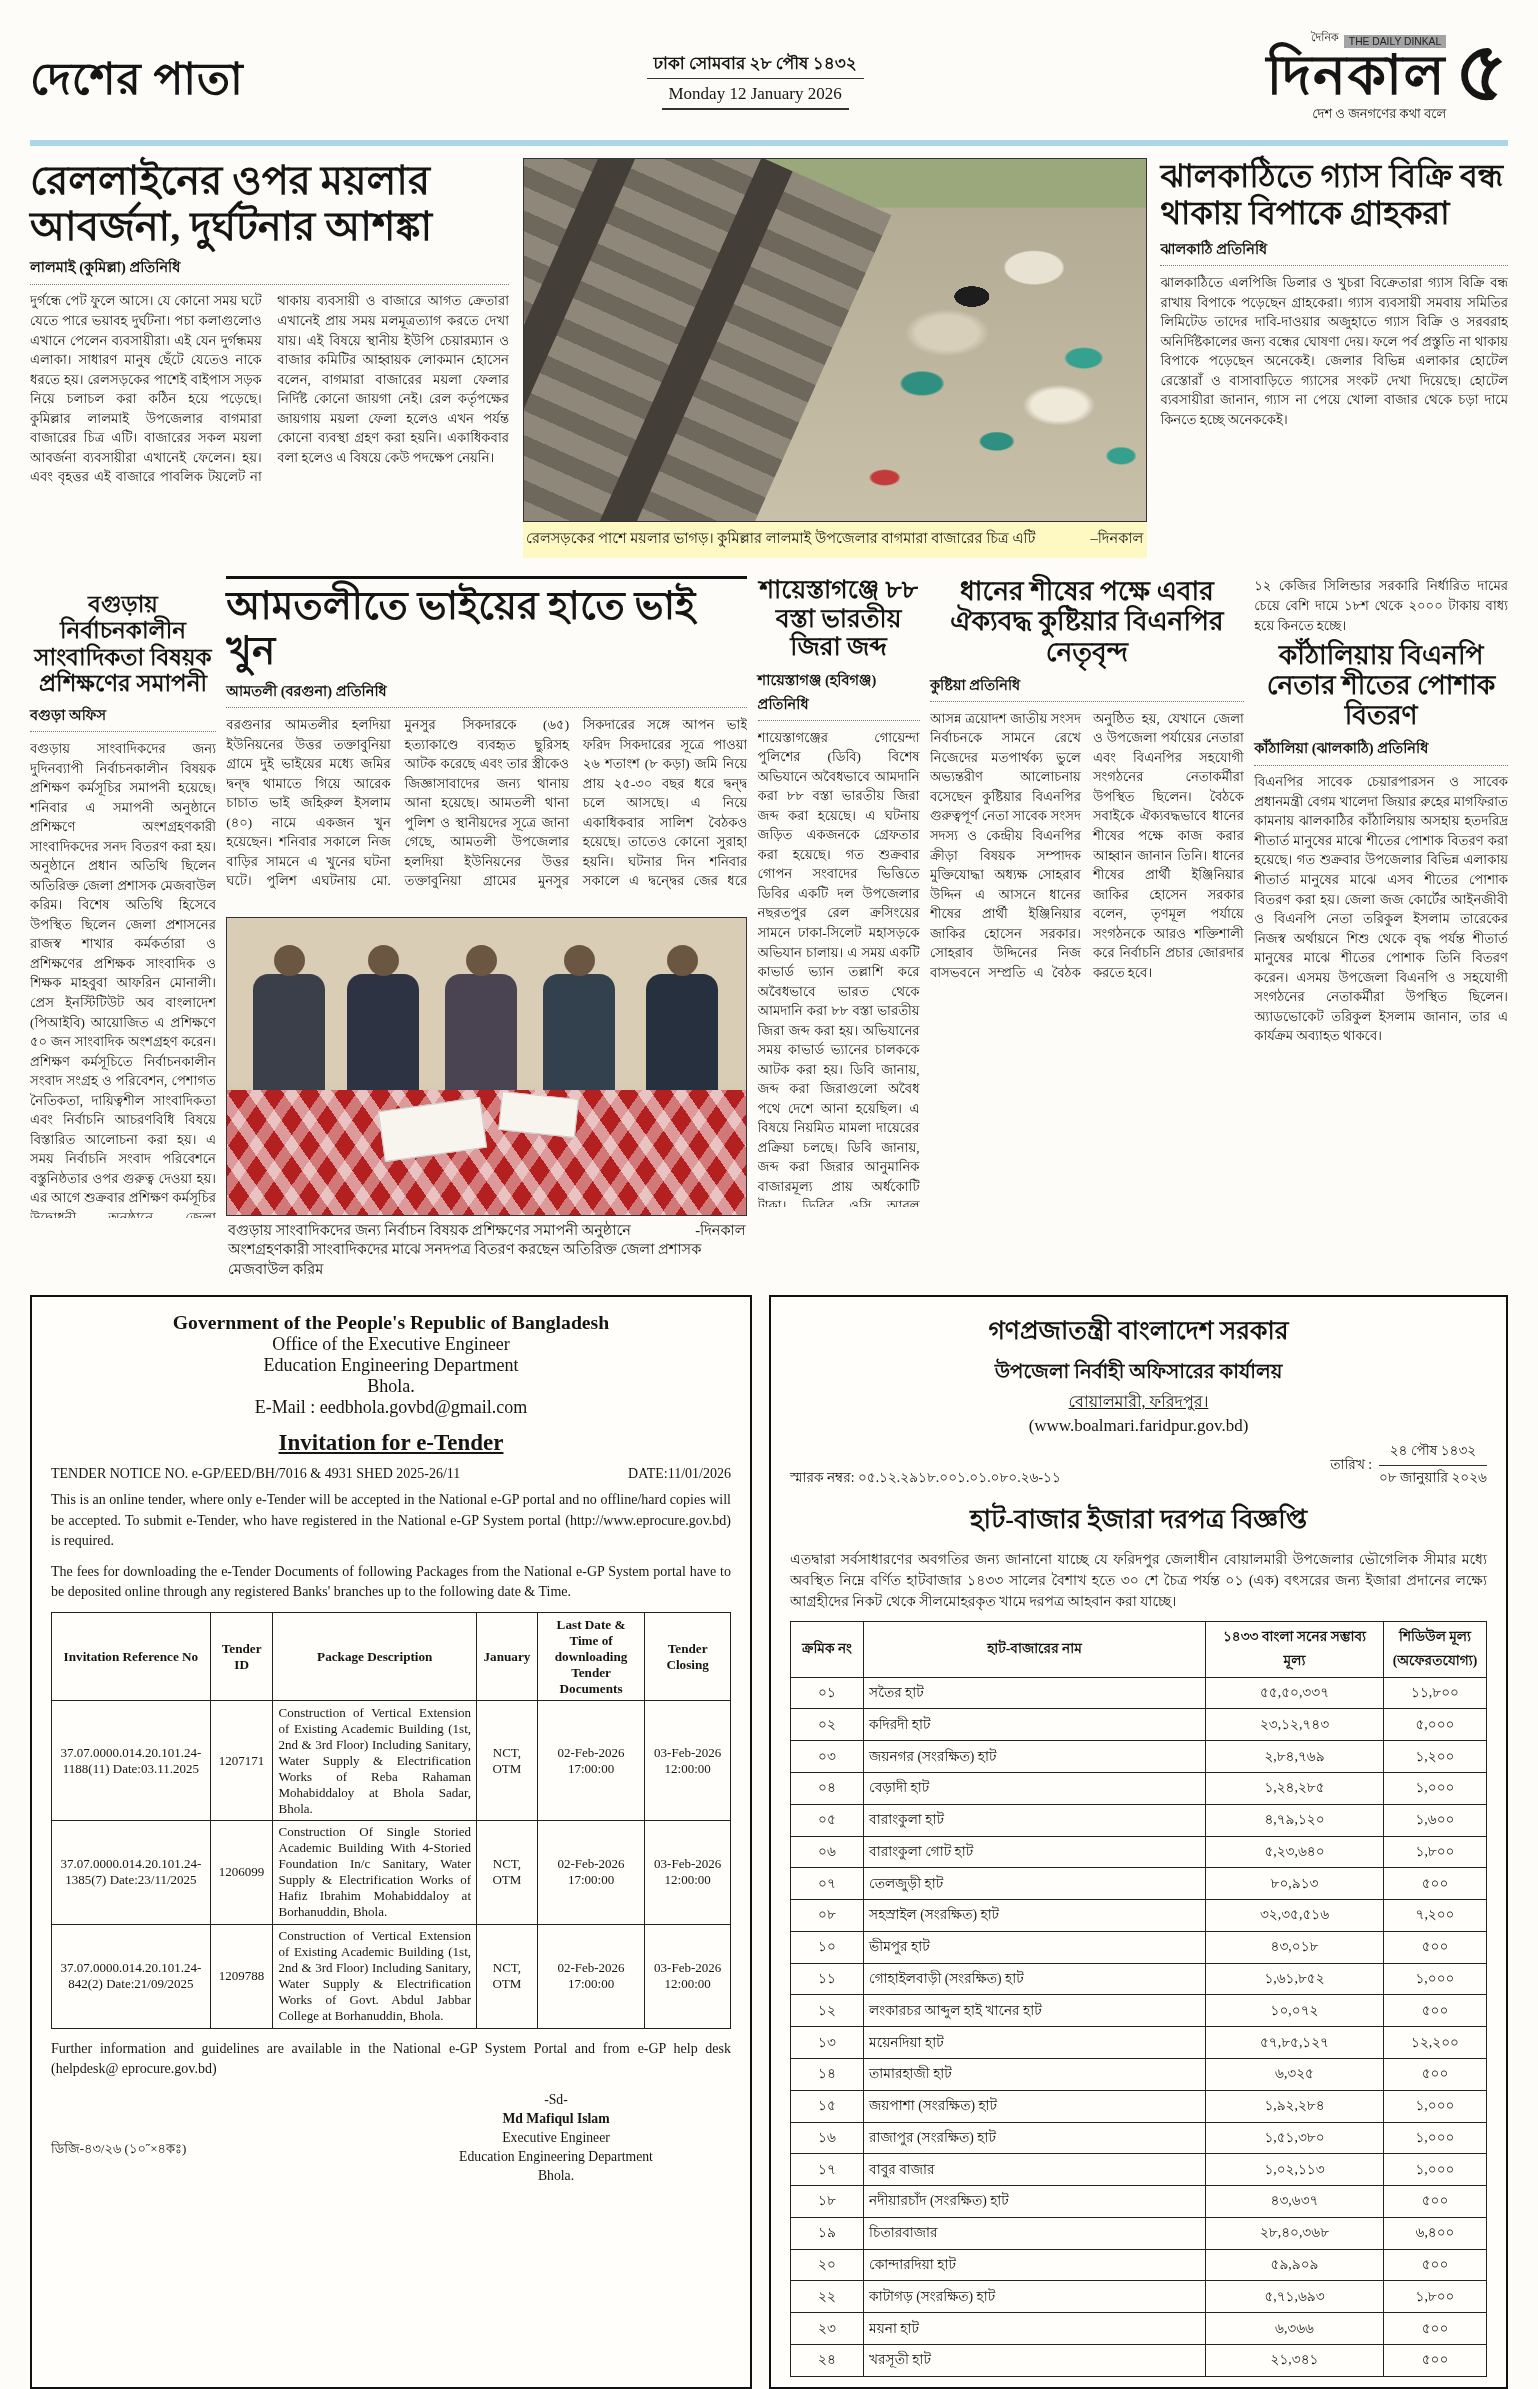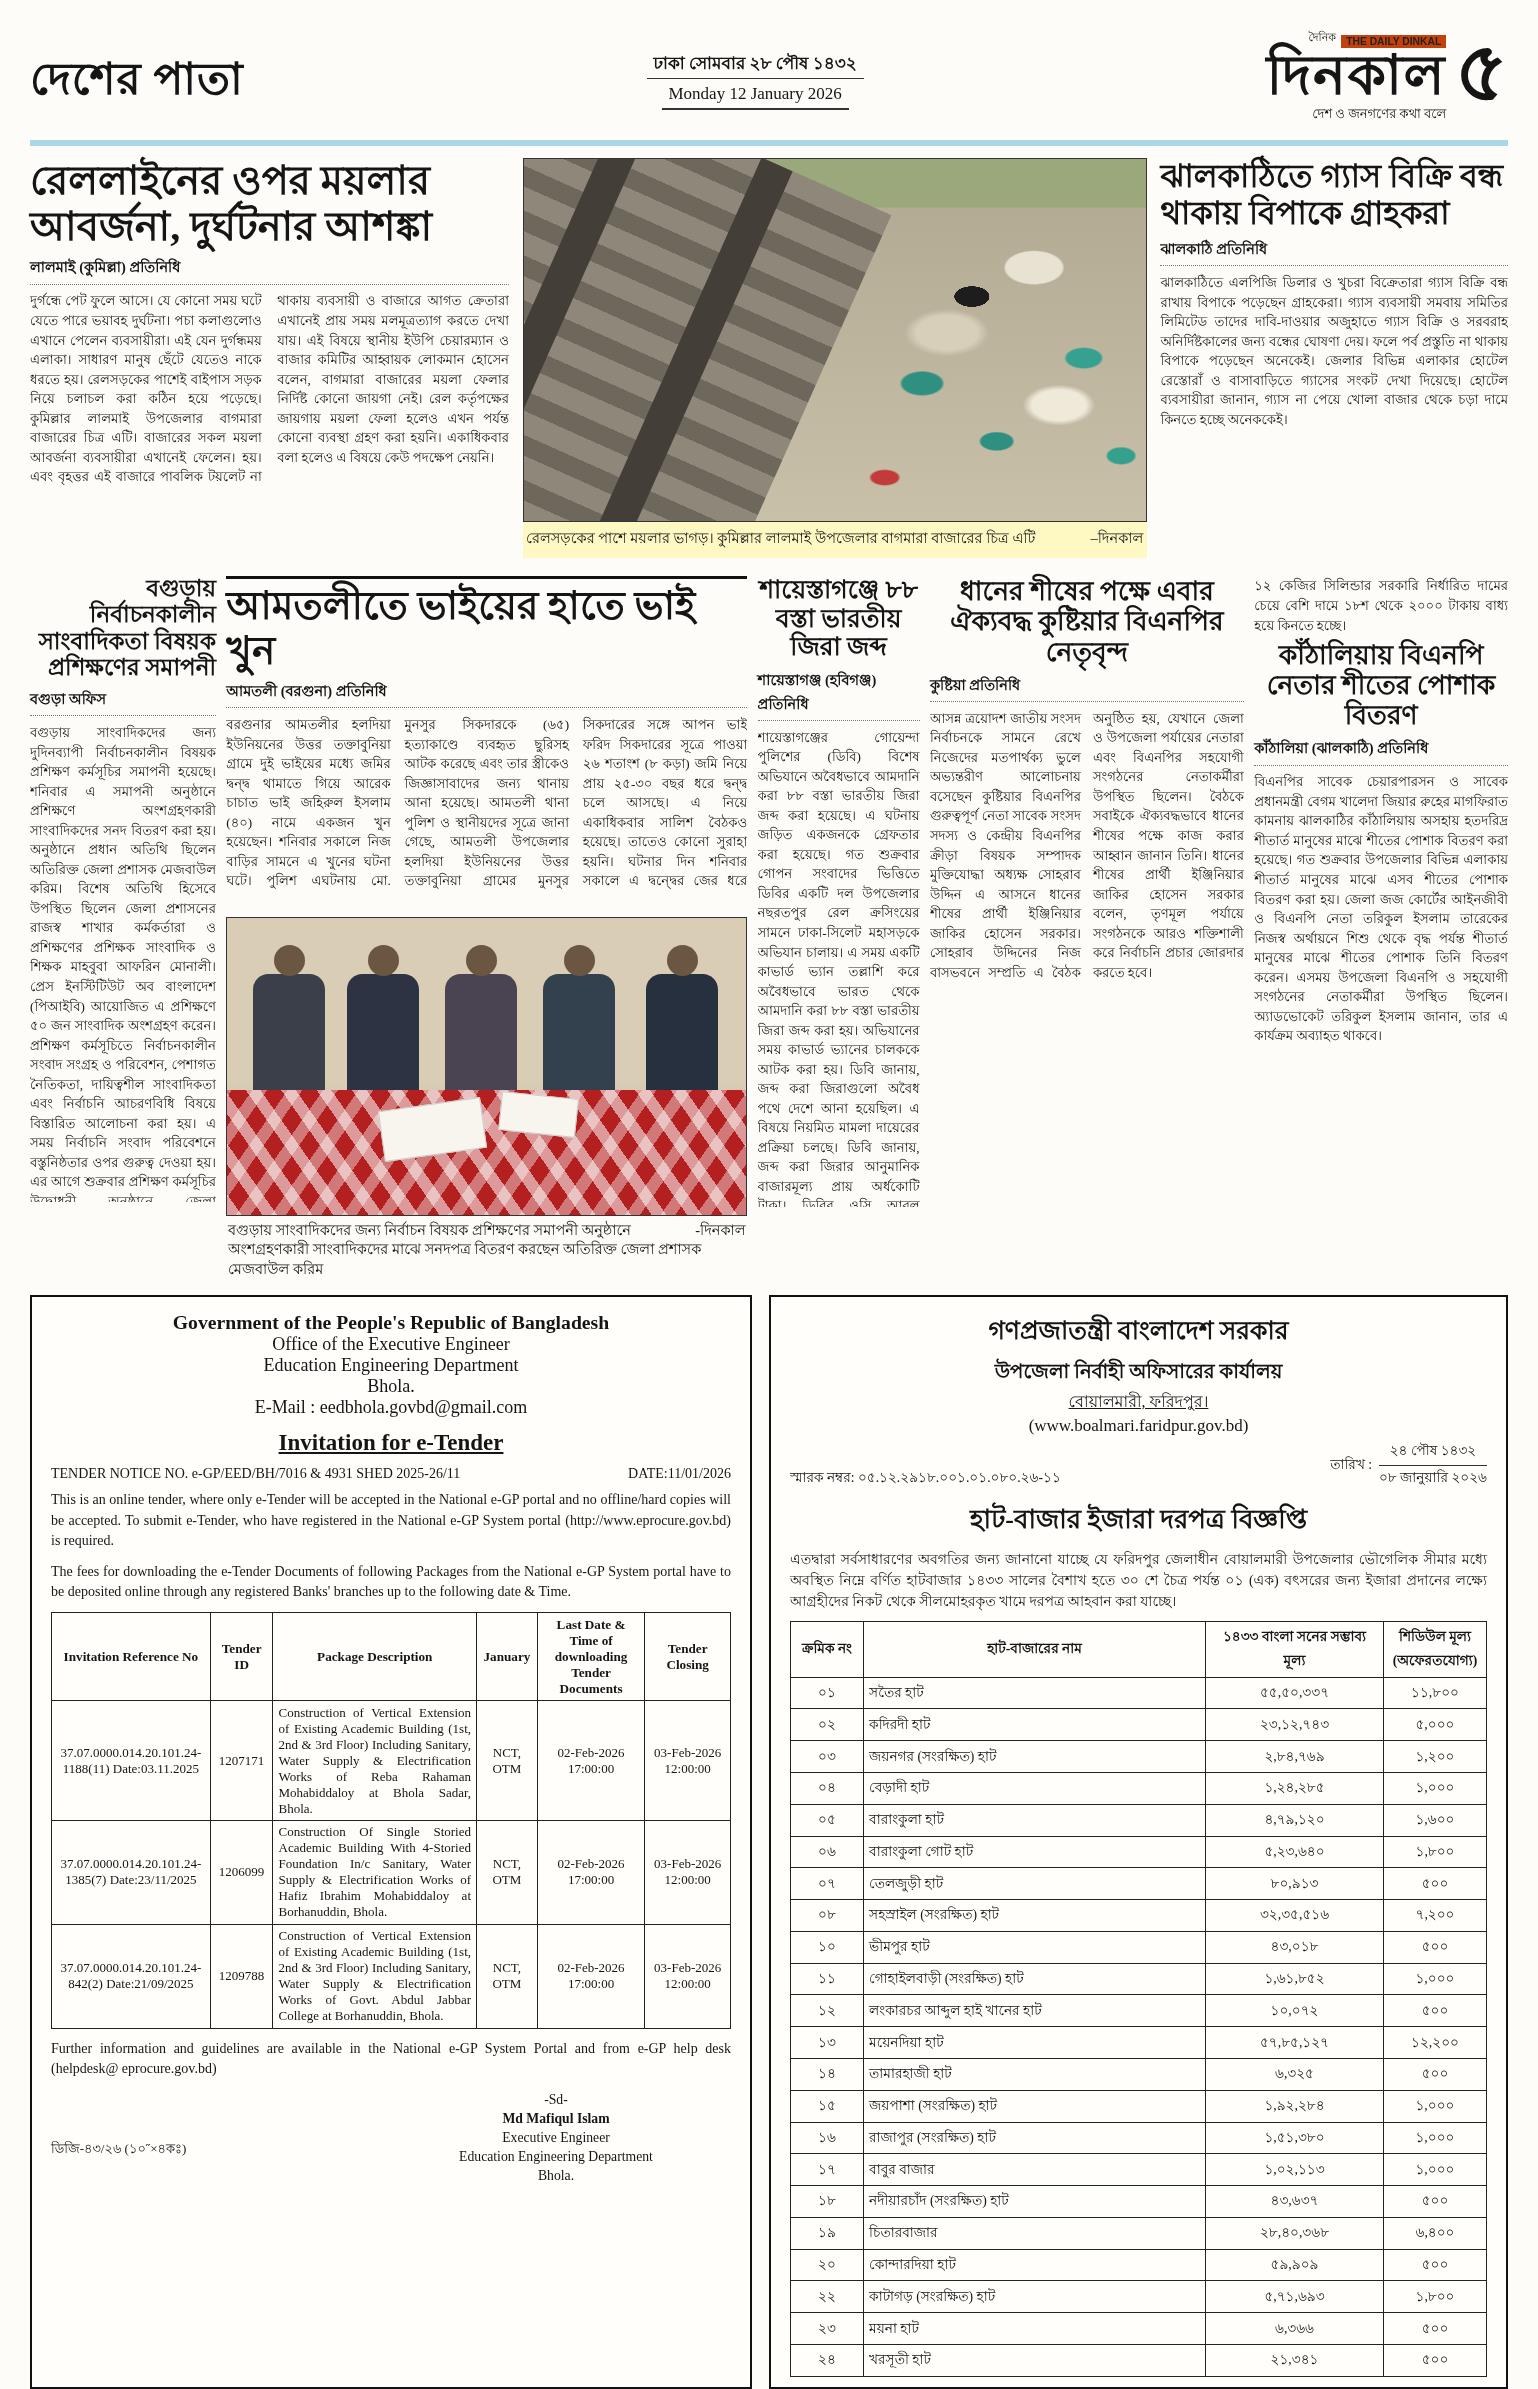--- a/index.html
+++ b/index.html
@@ -11,21 +11,21 @@
   
   .masthead { display:flex; align-items:flex-start; justify-content:space-between; height:109px; }
   .section-title { font-size:44px; font-weight:700; font-family:"Liberation Serif",serif; padding-top:24px; letter-spacing:0.9px; }
   .date-block { text-align:center; margin-top:29px; font-size:17px; line-height:1.5; }
   .date-block .bn { border-bottom:1.7px solid #333; padding:0 6.8px 1.7px; font-weight:700;}
   .date-block .en { border-bottom:2.6px solid #333; padding:0 6.8px 1.7px; display:inline-block; margin-top:1.7px;}
   .logo-wrap { display:flex; align-items:flex-start; gap:8.5px; margin-top:6.8px; }
   .logo-block { text-align:left; }
   .logo-top { display:flex; align-items:flex-end; gap:5.1px; justify-content:flex-end;}
   .logo-prefix { font-size:11px; }
-  .logo-badge { background:#c2410c; color:#222; font-family:"Liberation Sans",sans-serif; font-weight:700; font-size:10.3px; padding:0.9px 5.1px; }
+  .logo-badge { background:#a3a3a3; color:#222; font-family:"Liberation Sans",sans-serif; font-weight:400; font-size:10.3px; padding:0.9px 5.1px; }
   .logo-name { font-size:55px; font-weight:800; line-height:1.0; letter-spacing:1.7px; }
   .logo-tagline { font-size:13px; text-align:right; margin-top:1.7px; }
   .page-number { font-size:82px; font-weight:800; line-height:1; margin-top:3.4px; }
   .top-rule { height:6.8px; background:#a9d7e7; margin:8.5px 0 12px; }
 
   
   .byline { font-size:14.5px; font-weight:700; padding-bottom:3.4px; border-bottom:0.9px dotted #777; margin:6.8px 0 6.8px; }
   .body-text { font-size:13.2px; line-height:1.48; text-align:justify; overflow:hidden; }
   .headline { font-weight:800; line-height:1.14; }
 
@@ -50,21 +50,21 @@
      transform:rotate(24deg);
      background:
        linear-gradient(90deg, transparent 0 22%, #433e38 22% 31%, transparent 31% 62%, #433e38 62% 71%, transparent 71%),
        repeating-linear-gradient(180deg, #8f8779 0 22px, #6e675c 22px 41px); }
   .photo-caption { font-size:14.5px; padding:5.1px 3.4px 6.8px; display:flex; justify-content:space-between; background:#fef9c3; }
   .gas .headline { font-size:32px; }
   .gas .body-text { height:291px; }
 
   
   .sec2 { display:grid; grid-template-columns:186px 521px 162px 314px 1fr; gap:10.3px; margin-top:12px; }
-  .bogura .headline { font-size:23px; text-align:right; }
+  .bogura .headline { font-size:23px; text-align:center;margin-top:16px; }
   .bogura .body-text { height:479px; }
   .amtoli .headline { font-size:39px; border-top:3.4px solid #111; padding-top:5.1px; }
   .amtoli .body-text { column-count:3; column-gap:13.7px; height:193px; margin-top:3.4px; }
   .photo-group { height:297px; position:relative; overflow:hidden; background:linear-gradient(180deg,#d9cdb6 0 55%, #b39b76 100%); }
   .person { position:absolute; bottom:38%; width:72px; height:128px; background:#3a3f4a; border-radius:15.4px 15.4px 0 0; }
   .person:before { content:""; position:absolute; top:-29px; left:20.5px; width:31px; height:31px; border-radius:50%; background:#6b5642; }
   .tablecloth { position:absolute; bottom:0; left:0; right:0; height:42%;
      background:
        repeating-linear-gradient(55deg, rgba(255,255,255,.55) 0 12px, transparent 12px 29px),
        repeating-linear-gradient(-55deg, rgba(255,255,255,.4) 0 12px, transparent 12px 29px),

